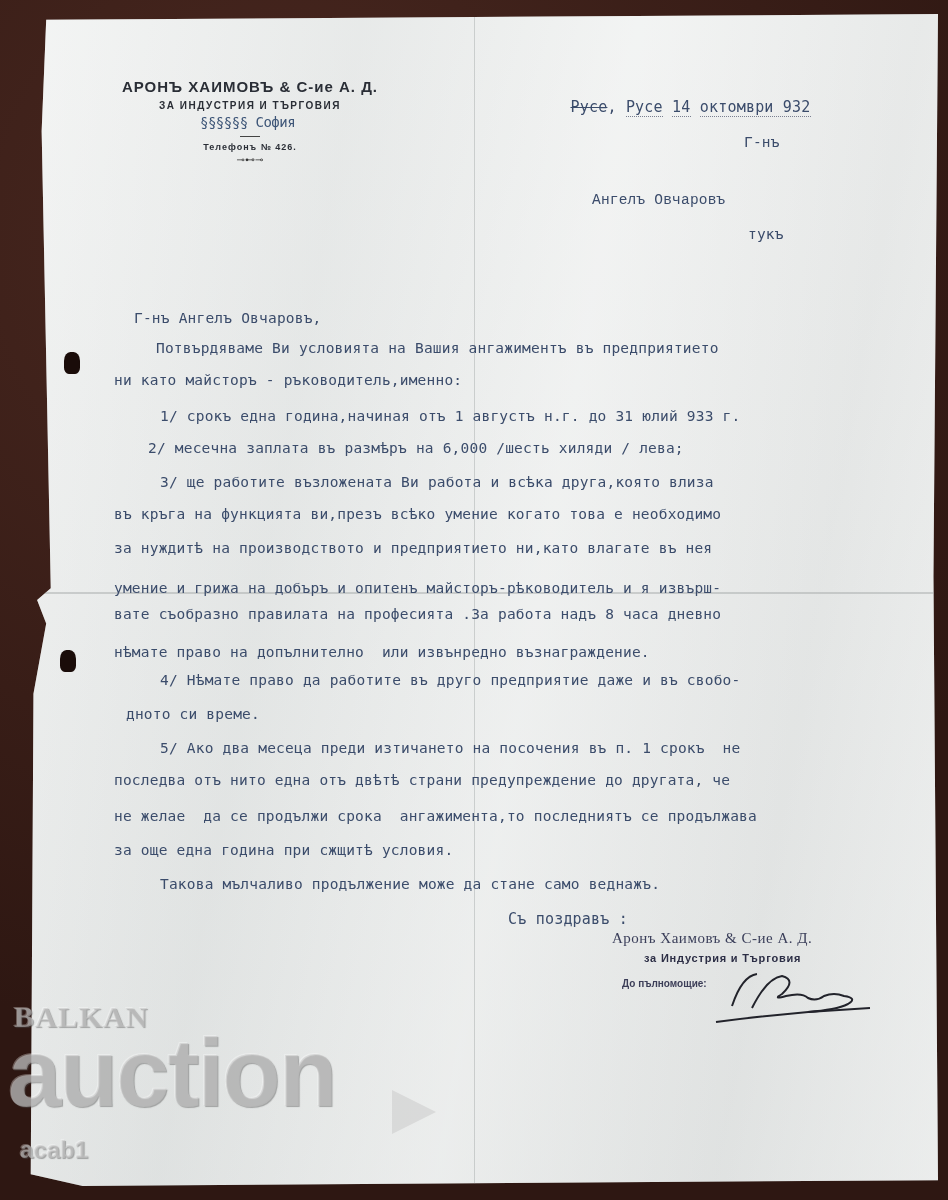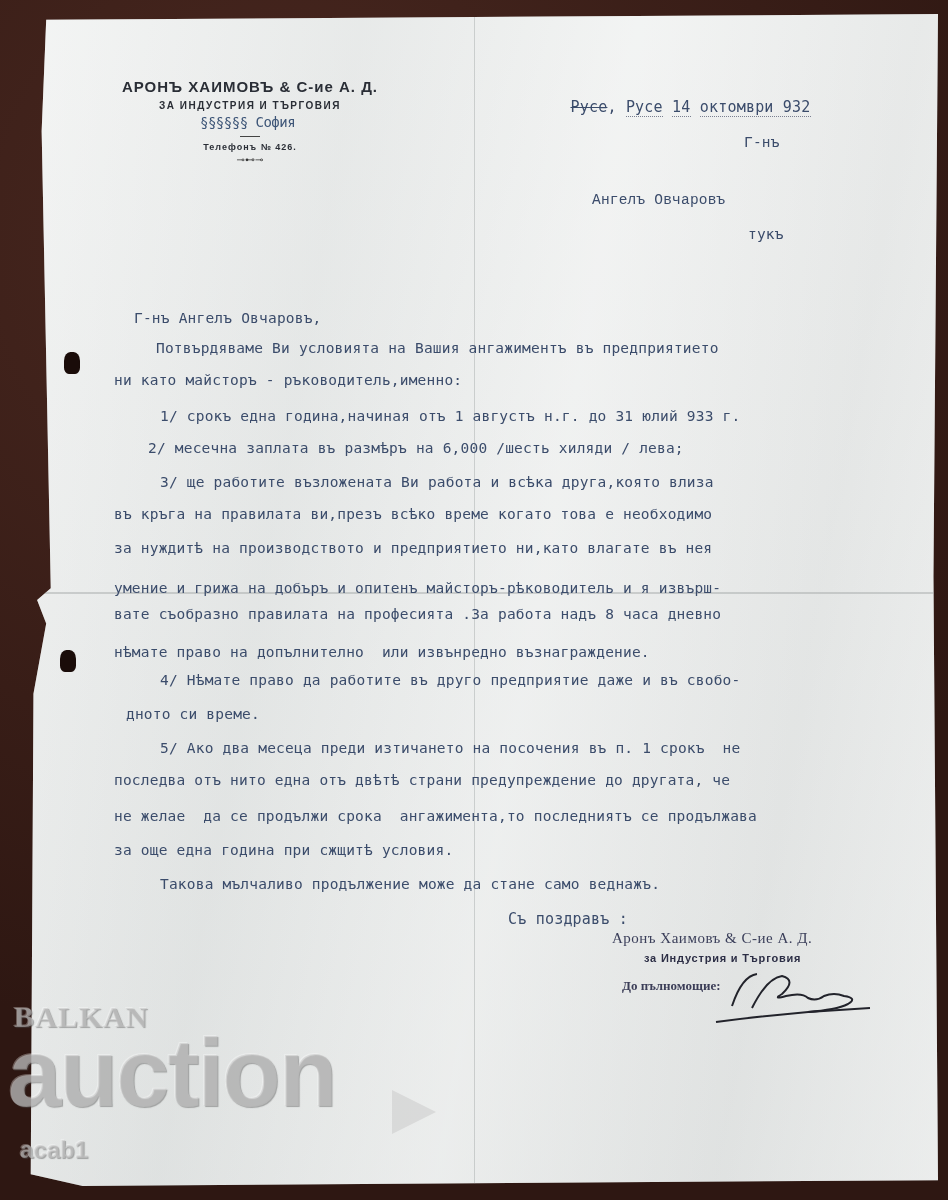--- a/index.html
+++ b/index.html
@@ -29,21 +29,21 @@
   .lh-phone { left: 80px; top: 142px; width: 340px; font-size: 9px; font-weight: bold; letter-spacing: 1px; }
   .lh-orn { left: 80px; top: 154px; width: 340px; font-size: 10px; color: #333; }
   .lh-rule { position: absolute; left: 240px; top: 136px; width: 20px; height: 1px; background: #444; }
 
   .typed { position: absolute; color: #3b4c6b; font-size: 14.5px; white-space: pre; letter-spacing: 0.2px; }
   .dotted { border-bottom: 1px dotted #7a8090; }
 
   .sig { position: absolute; font-family: "Liberation Serif", serif; color: #3b3f5a; }
   .sig-name { left: 612px; top: 930px; font-size: 15px; letter-spacing: 0.5px; }
   .sig-sub { left: 644px; top: 952px; font-size: 11px; font-weight: bold; font-family: "Liberation Sans", sans-serif; color: #2c2e45; letter-spacing: 0.8px; }
-  .sig-proxy { left: 622px; top: 978px; font-size: 13px; font-family: Liberation Serif, serif; color: #3c3e58; font-weight: bold; }
+  .sig-proxy { left: 622px; top: 978px; font-size: 10px; font-family: Liberation Sans, sans-serif; color: #3c3e58; font-weight: bold; }
   .signature { position: absolute; left: 712px; top: 966px; width: 160px; height: 60px; }
 
   .wm { position: absolute; color: rgba(200,200,200,0.55); font-family: "Liberation Sans", sans-serif; font-weight: bold; text-shadow: 1px 1px 1px rgba(80,80,80,0.45), -1px -1px 0 rgba(255,255,255,0.3); }
   .wm-balkan { left: 14px; top: 1000px; font-size: 30px; letter-spacing: 1px; font-family: "Liberation Serif", serif; }
   .wm-auction { left: 8px; top: 1018px; font-size: 96px; letter-spacing: -2px; }
   .wm-arrow { position: absolute; left: 392px; top: 1090px; width: 0; height: 0; border-top: 22px solid transparent; border-bottom: 22px solid transparent; border-left: 44px solid rgba(200,200,200,0.5); }
   .wm-user { left: 20px; top: 1136px; font-size: 24px; }
 </style>
 </head>
 <body>
@@ -70,21 +70,21 @@
 <div class="typed" style="left:744px; top:134px;">Г-нъ</div>
 <div class="typed" style="left:592px; top:192px;font-family:Liberation Mono, monospace;">Ангелъ Овчаровъ</div>
 <div class="typed" style="left:748px; top:226px;">тукъ</div>
 
 <div class="typed" style="left:134px; top:310px;">Г-нъ Ангелъ Овчаровъ,</div>
 <div class="typed" style="left:156px; top:340px;text-align:center;">Потвърдяваме Ви условията на Вашия ангажиментъ въ предприятието</div>
 <div class="typed" style="left:114px; top:372px;">ни като майсторъ - ръководитель,именно:</div>
 <div class="typed" style="left:160px; top:408px;">1/ срокъ една година,начиная отъ 1 августъ н.г. до 31 юлий 933 г.</div>
 <div class="typed" style="left:148px; top:440px;">2/ месечна заплата въ размѣръ на 6,000 /шесть хиляди / лева;</div>
 <div class="typed" style="left:160px; top:474px;">3/ ще работите възложената Ви работа и всѣка друга,която влиза</div>
-<div class="typed" style="left:114px; top:506px;">въ кръга на правилата ви,презъ всѣко време когато това е необходимо</div>
+<div class="typed" style="left:114px; top:506px;">въ кръга на функцията ви,презъ всѣко умение когато това е необходимо</div>
 <div class="typed" style="left:114px; top:540px;">за нуждитѣ на производството и предприятието ни,като влагате въ нея</div>
 <div class="typed" style="left:114px; top:580px;">умение и грижа на добъръ и опитенъ майсторъ-рѣководитель и я извърш-</div>
 <div class="typed" style="left:114px; top:606px;">вате съобразно правилата на професията .За работа надъ 8 часа дневно</div>
 <div class="typed" style="left:114px; top:644px;">нѣмате право на допълнително  или извънредно възнаграждение.</div>
 <div class="typed" style="left:160px; top:672px;">4/ Нѣмате право да работите въ друго предприятие даже и въ свобо-</div>
 <div class="typed" style="left:126px; top:706px;">дното си време.</div>
 <div class="typed" style="left:160px; top:740px;">5/ Ако два месеца преди изтичането на посочения въ п. 1 срокъ  не</div>
 <div class="typed" style="left:114px; top:772px;text-align:right;">последва отъ нито една отъ двѣтѣ страни предупреждение до другата, че</div>
 <div class="typed" style="left:114px; top:808px;">не желае  да се продължи срока  ангажимента,то последниятъ се продължава</div>
 <div class="typed" style="left:114px; top:842px;">за още една година при сжщитѣ условия.</div>

